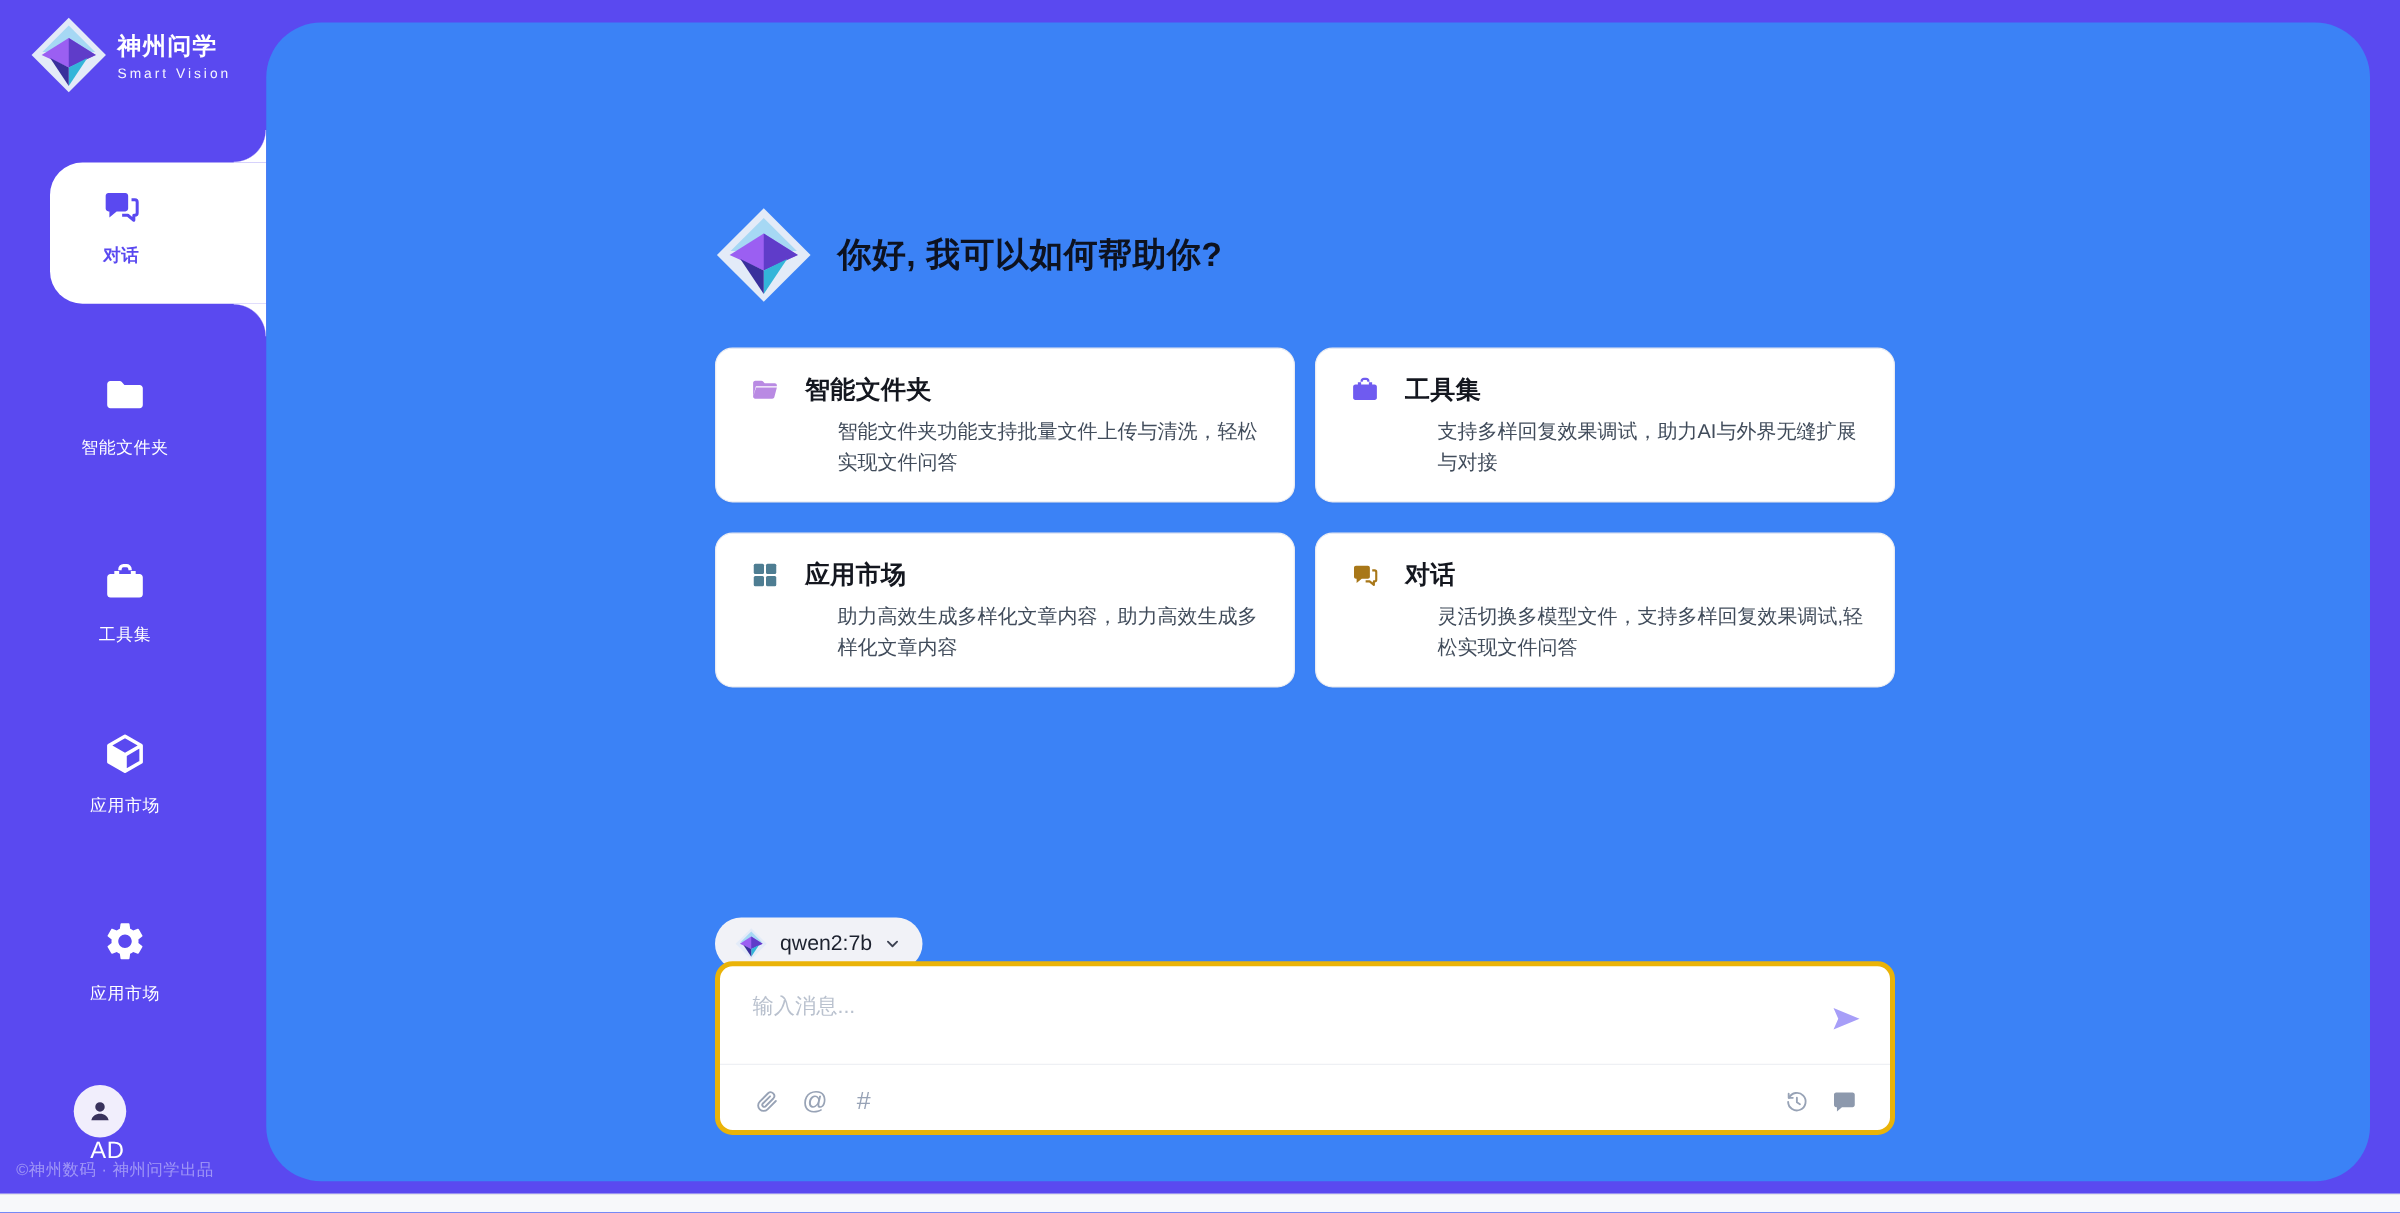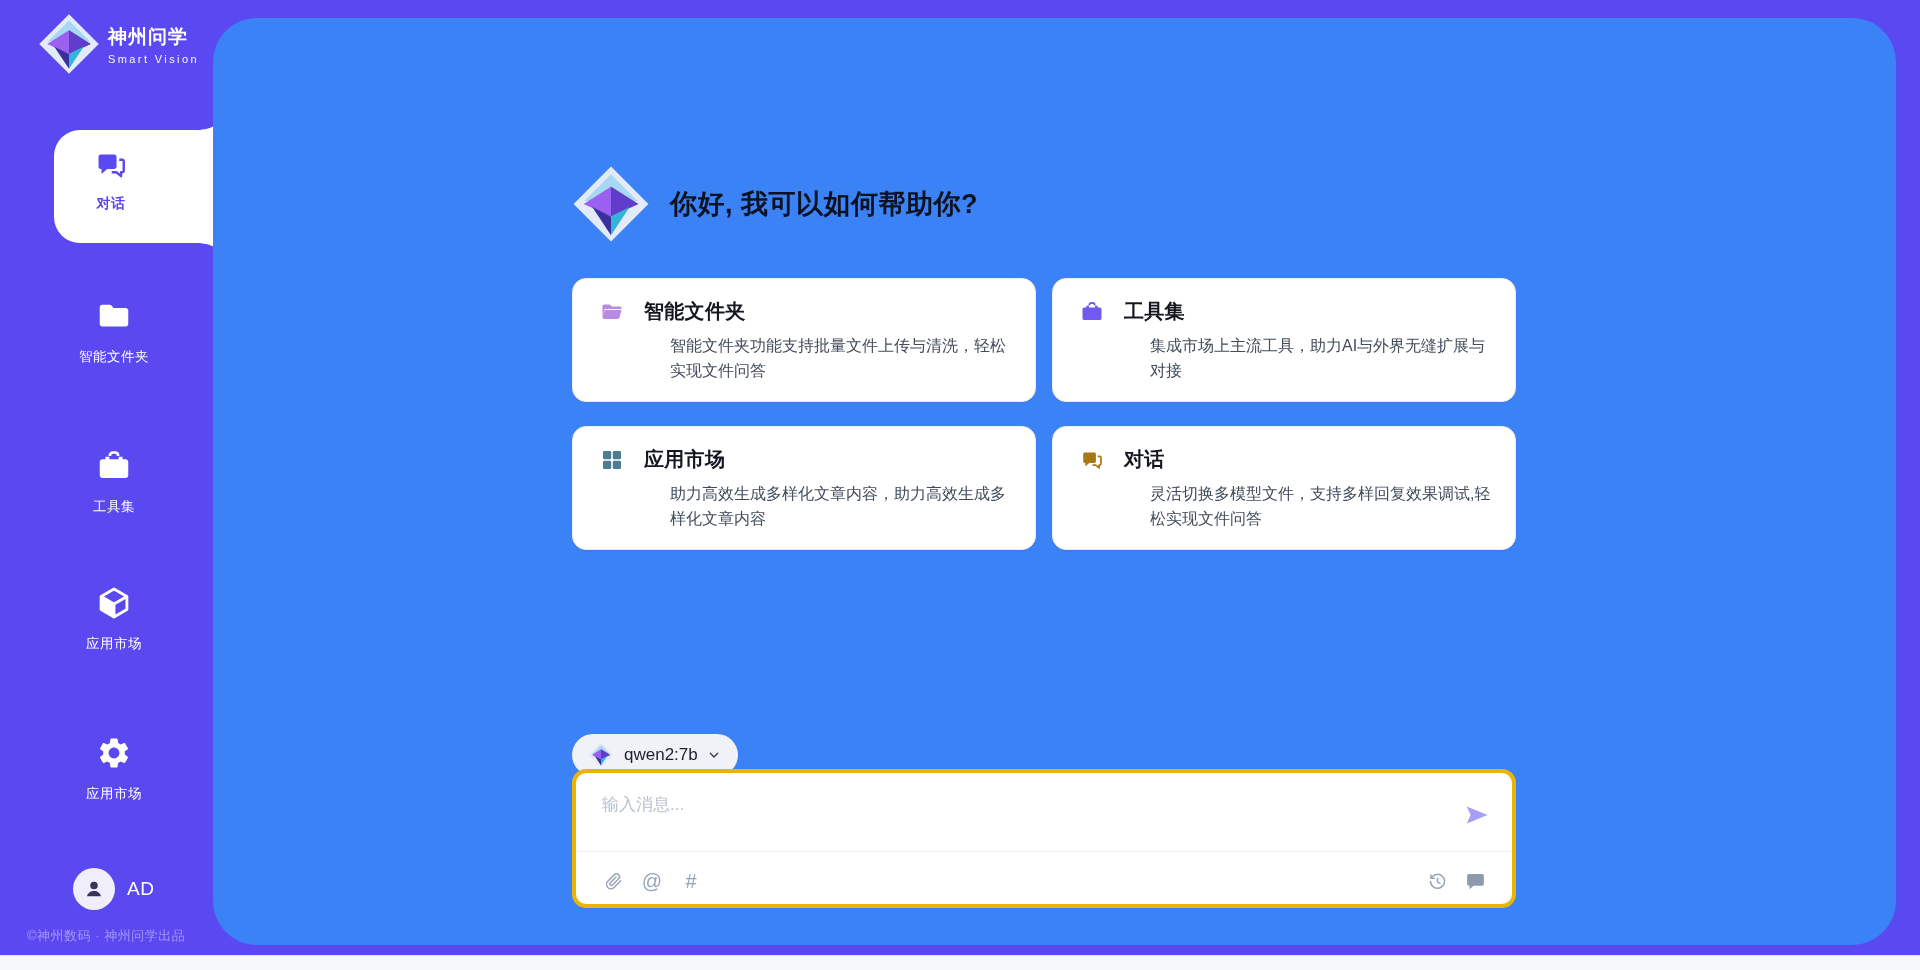--- a/index.html
+++ b/index.html
@@ -6,21 +6,21 @@
   html,body{margin:0;padding:0;}
   body{
     width:1920px;height:970px;position:relative;overflow:hidden;
     background:#5a49f0;
     font-family:"Liberation Sans","DejaVu Sans",sans-serif;
     -webkit-font-smoothing:antialiased;
   }
   svg{display:block;}
 
   
-  .sidebar{position:absolute;left:14px;top:0;width:234px;height:100%;text-decoration:underline;}
+  .sidebar{position:absolute;left:0;top:0;width:234px;height:100%;text-decoration:underline;}
   .brand{position:absolute;left:24px;top:13px;display:flex;align-items:center;}
   .brand-gem{width:62px;height:62px;}
   .brand-text{margin-left:8px;color:#fff;}
   .brand-name{font-size:19px;font-weight:700;letter-spacing:1px;}
   .brand-sub{font-size:11px;letter-spacing:2.4px;margin-top:3px;opacity:.95;}
 
   .nav-item{position:absolute;left:0;width:200px;text-align:center;color:#fff;cursor:pointer;}
   .nav-item .nav-icon{display:inline-block;width:36px;height:36px;color:#fff;}
   .nav-item .nav-icon svg{width:100%;height:100%;}
   .nav-label{display:block;margin-top:10px;font-size:13.5px;letter-spacing:.5px;}
@@ -31,21 +31,21 @@
        border-radius:26px 0 0 26px;cursor:pointer;}
   .tab::before{content:"";position:absolute;right:0;top:-26px;width:26px;height:26px;
        background:radial-gradient(circle 26px at 0 0,#5a49f0 25px,#fff 26px);}
   .tab::after{content:"";position:absolute;right:0;bottom:-26px;width:26px;height:26px;
        background:radial-gradient(circle 26px at 0 100%,#5a49f0 25px,#fff 26px);}
   .tab-inner{position:absolute;left:0;top:0;width:114px;height:100%;text-align:center;color:#5a49f0;}
   .tab-inner .nav-icon{display:inline-block;width:34px;height:34px;margin-top:18px;color:#5a49f0;}
   .tab-inner .nav-icon svg{width:100%;height:100%;}
   .tab-inner .nav-label{margin-top:9px;font-size:14px;font-weight:600;color:#5a49f0;}
 
-  .user{position:absolute;left:59px;top:868px;display:flex;align-items:center;cursor:pointer;}
+  .user{position:absolute;left:59px;top:868px;display:flex;align-items:center;cursor:pointer;flex-direction:column;}
   .avatar{width:42px;height:42px;border-radius:50%;background:#f1eefc;display:flex;align-items:center;justify-content:center;}
   .avatar svg{width:26px;height:26px;}
   .user-name{margin-left:12px;color:#fff;font-size:19px;font-weight:500;letter-spacing:.5px;}
 
   .side-footer{position:absolute;left:13px;top:927px;color:rgba(255,255,255,.42);font-size:13px;letter-spacing:.5px;white-space:nowrap;}
 
   
   .panel{position:absolute;left:213px;top:18px;right:24px;bottom:25px;background:#3b82f6;border-radius:44px;}
   .column{position:absolute;left:359px;top:0;width:944px;height:100%;}
 
@@ -205,21 +205,21 @@
       <div class="card">
         <div class="card-head">
           <span class="card-icon icon-briefcase">
             <svg viewBox="0 0 24 24">
               <path fill="none" stroke="currentColor" stroke-width="1.8" d="M9.3 5.4V4.9c0-1 .8-1.9 1.9-1.9h1.6c1 0 1.9.8 1.9 1.9v.5"></path>
               <path fill="currentColor" d="M4.3 7.5h2V5.8h2.6v1.7h6.2V5.8h2.6v1.7h2c1 0 1.8.8 1.8 1.8v8.9c0 1-.8 1.8-1.8 1.8H4.3c-1 0-1.8-.8-1.8-1.8V9.3c0-1 .8-1.8 1.8-1.8z"></path>
             </svg>
           </span>
           <h3 class="card-title">工具集</h3>
         </div>
-        <p class="card-desc">集成市场上主流工具，助力AI与外界无缝扩展与对接</p>
+        <p class="card-desc">支持多样回复效果调试，助力AI与外界无缝扩展与对接</p>
       </div>
 
       <div class="card">
         <div class="card-head">
           <span class="card-icon icon-grid">
             <svg viewBox="0 0 24 24" fill="currentColor">
               <rect x="3" y="3" width="8.2" height="8.2" rx="1.2"></rect>
               <rect x="12.8" y="3" width="8.2" height="8.2" rx="1.2"></rect>
               <rect x="3" y="12.8" width="8.2" height="8.2" rx="1.2"></rect>
               <rect x="12.8" y="12.8" width="8.2" height="8.2" rx="1.2"></rect>

